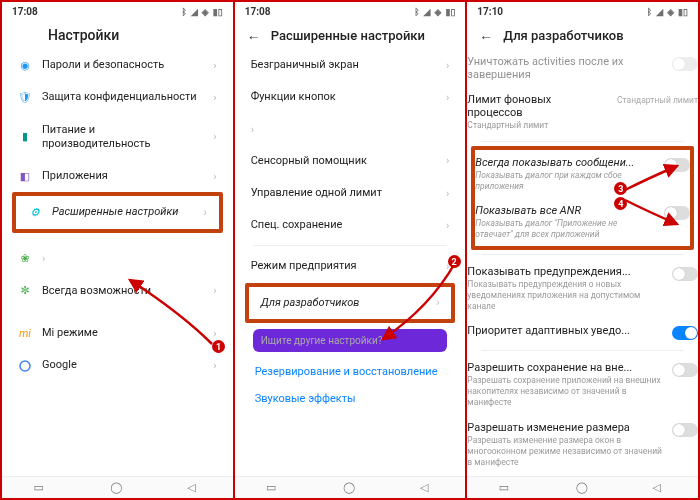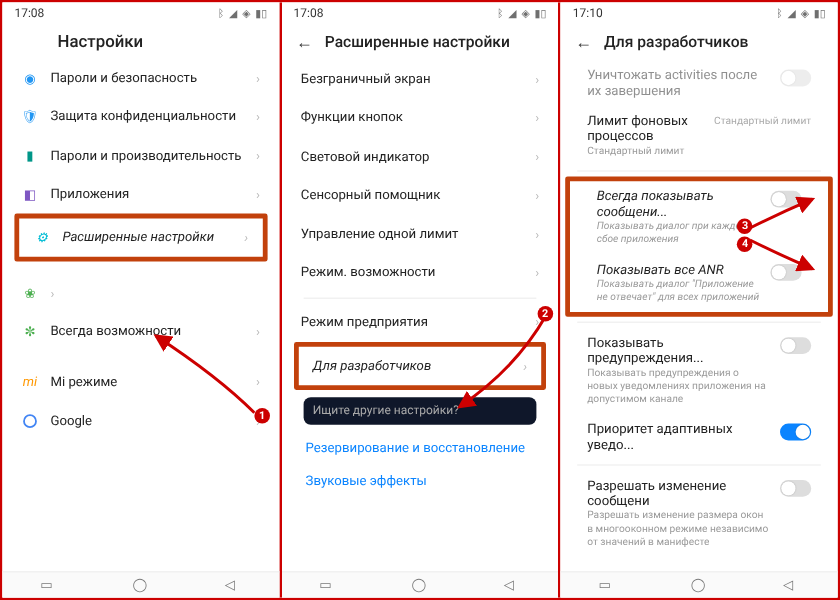--- a/index.html
+++ b/index.html
@@ -27,20 +27,21 @@
     color: #222;
   }
   .phone:last-child { border-right: none; }
   .statusbar {
     display: flex;
     justify-content: space-between;
     align-items: center;
     padding: 4px 10px 2px 10px;
     font-size: 10px;
     color: #333;
+    font-weight: bold;
   }
   .sb-right { display: flex; gap: 4px; align-items: center; }
   .sb-icon { font-size: 9px; opacity: .7; }
   .header {
     display: flex;
     align-items: center;
     padding: 8px 28px 6px 12px;
     gap: 10px;
   }
   .back-arrow {
@@ -58,21 +59,21 @@
     display: flex;
     align-items: center;
     padding: 9px 12px;
     gap: 10px;
     cursor: pointer;
     position: relative;
   }
   .row .icon { width: 14px; height: 14px; display: inline-flex; align-items: center; justify-content: center; }
   .row .label { flex: 1; font-size: 11px; color: #222; line-height: 1.3; }
   .row .chev { color: #bbb; font-size: 11px; }
-  .row2 { padding: 6px 22px; }
+  .row2 { padding: 6px 0; }
   .row2 .label { font-size: 11px; color: #222; }
   .row2 .sub { font-size: 8.5px; color: #9a9a9a; line-height: 1.3; margin-top: 1px; }
   .row2-flex { display: flex; align-items: flex-start; justify-content: space-between; gap: 8px; cursor: pointer; }
   .row2-body { flex: 1; min-width: 0; }
   .toggle {
     width: 26px; height: 14px; border-radius: 8px;
     background: #ddd; position: relative; flex: 0 0 26px;
     margin-top: 2px;
   }
   .toggle::after {
@@ -97,21 +98,21 @@
     z-index: 10;
   }
   .arrow {
     position: absolute;
     z-index: 9;
     pointer-events: none;
   }
   .search {
     margin: 6px 14px;
     padding: 6px 8px;
-    background: #0f172a;
+    background: #6d28d9;
     border-radius: 6px;
     font-size: 10px;
     color: #aaa;
   }
   .link { color: #0a84ff; font-size: 11px; padding: 7px 16px; cursor: pointer; }
   .sectionlabel {
     font-size: 11px; font-weight: 400; color: #222; padding: 2px 16px;
   }
   
   .ic-green { color: #4caf50; }
@@ -159,21 +160,21 @@
           <span class="label">Пароли и безопасность</span>
           <span class="chev">›</span>
         </div>
         <div class="row">
           <span class="icon ic-blue">🛡</span>
           <span class="label">Защита конфиденциальности</span>
           <span class="chev">›</span>
         </div>
         <div class="row">
           <span class="icon ic-teal">▮</span>
-          <span class="label">Пароли и производительность</span>
+          <span class="label">Питание и производительность</span>
           <span class="chev">›</span>
         </div>
         <div class="row">
           <span class="icon ic-purple">◧</span>
           <span class="label">Приложения</span>
           <span class="chev">›</span>
         </div>
 
         <div class="redbox">
           <div class="row">
@@ -246,33 +247,32 @@
       <div class="list">
         <div class="row">
           <span class="label">Безграничный экран</span>
           <span class="chev">›</span>
         </div>
         <div class="row">
           <span class="label">Функции кнопок</span>
           <span class="chev">›</span>
         </div>
         <div class="row">
-          <span class="label">Световой индикатор</span>
           <span class="chev">›</span>
         </div>
         <div class="row">
           <span class="label">Сенсорный помощник</span>
           <span class="chev">›</span>
         </div>
         <div class="row">
           <span class="label">Управление одной лимит</span>
           <span class="chev">›</span>
         </div>
         <div class="row">
-          <span class="label">Режим. возможности</span>
+          <span class="label">Спец. сохранение</span>
           <span class="chev">›</span>
         </div>
         <div class="hr"></div>
         <div class="row">
           <span class="label">Режим предприятия</span>
           <span class="chev">›</span>
         </div>
 
         <div class="redbox">
           <div class="row">
@@ -364,21 +364,28 @@
       </div>
       <div class="row2 row2-flex">
         <div class="row2-body">
           <div class="label">Приоритет адаптивных уведо...</div>
         </div>
         <div class="toggle on"></div>
       </div>
       <div class="hr"></div>
       <div class="row2 row2-flex">
         <div class="row2-body">
-          <div class="label">Разрешать изменение сообщени</div>
+          <div class="label">Разрешить сохранение на вне...</div>
+          <div class="sub">Разрешать сохранение приложений на внешних накопителях независимо от значений в манифесте</div>
+        </div>
+        <div class="toggle"></div>
+      </div>
+      <div class="row2 row2-flex">
+        <div class="row2-body">
+          <div class="label">Разрешать изменение размера</div>
           <div class="sub">Разрешать изменение размера окон в многооконном режиме независимо от значений в манифесте</div>
         </div>
         <div class="toggle"></div>
       </div>
 
       <svg class="arrow" style="left:152px;top:158px" width="70" height="50">
         <defs>
             <marker id="ah3" markerWidth="6" markerHeight="6" refX="5" refY="3" orient="auto">
               <path d="M0,0 L6,3 L0,6 Z" fill="#c00"></path>
             </marker>

